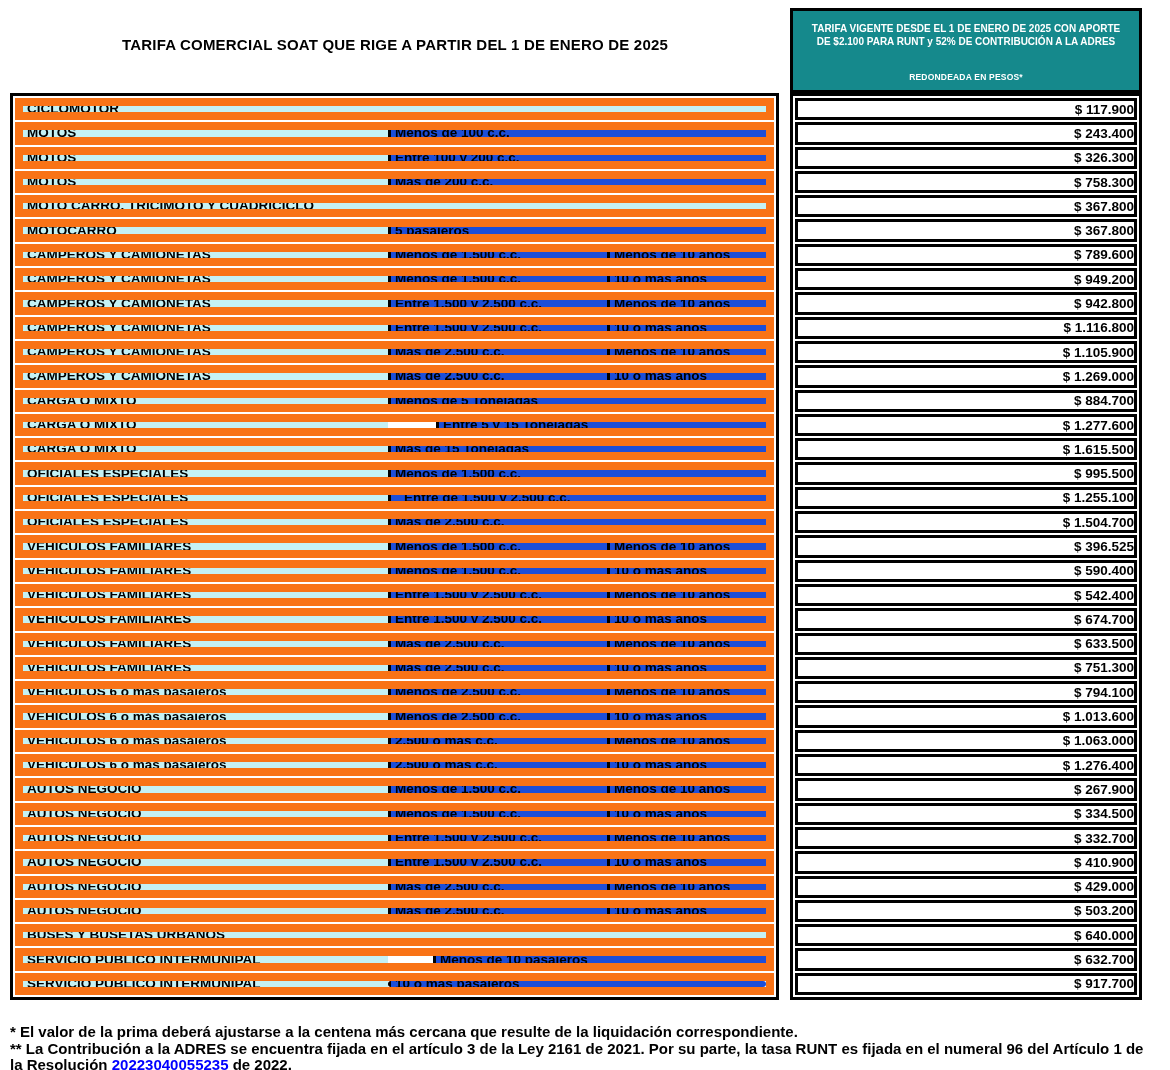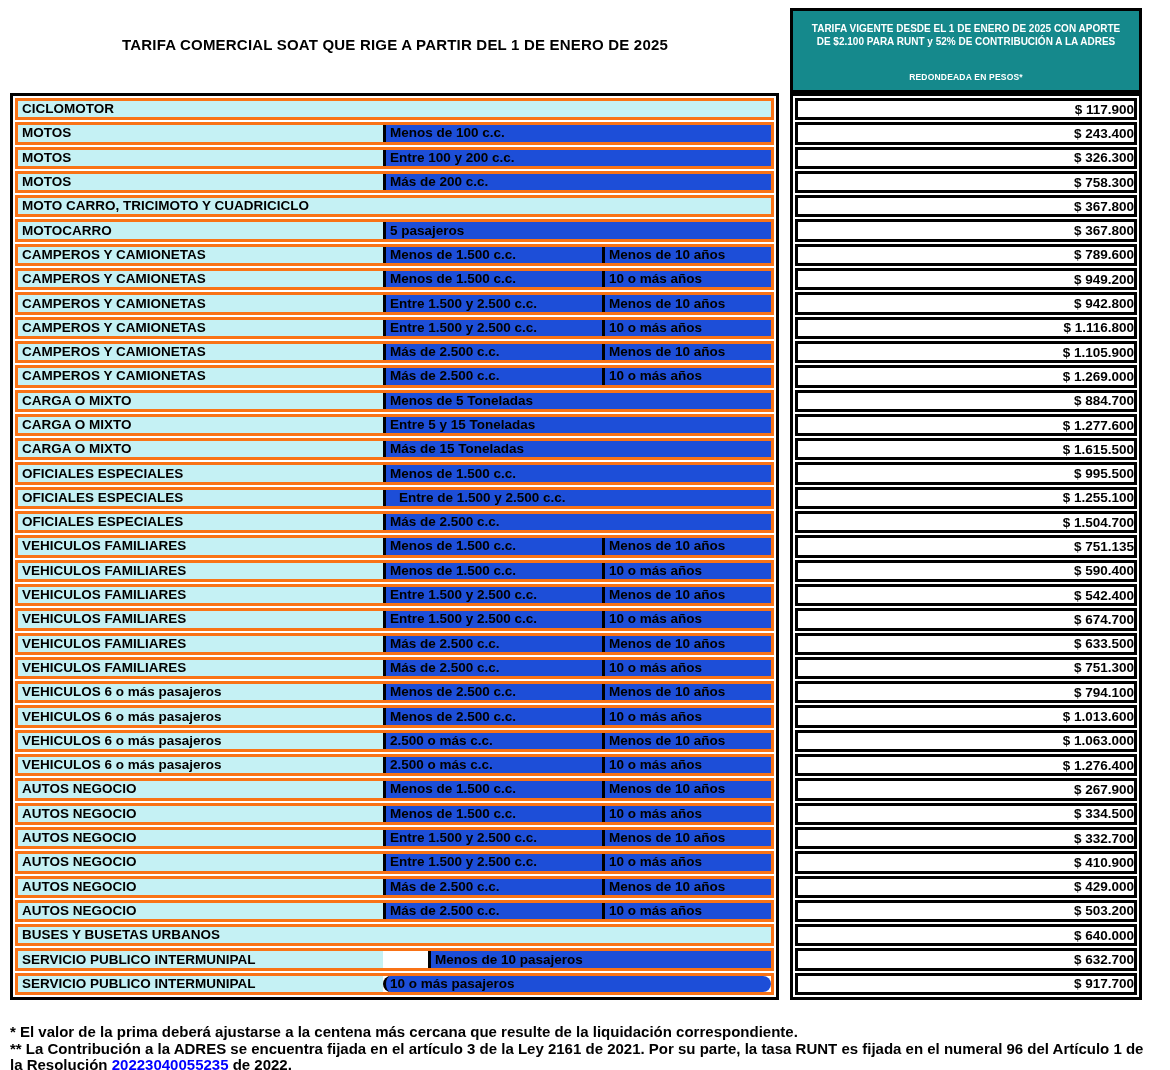--- a/index.html
+++ b/index.html
@@ -30,21 +30,21 @@
     position:absolute;left:10px;top:93px;width:769px;height:907px;
     border:3px solid #000;padding:2px;
     display:flex;flex-direction:column;gap:2px;background:#FFF;
   }
   .price-col{
     position:absolute;left:790px;top:93px;width:352px;height:907px;
     border:3px solid #000;padding:2px;
     display:flex;flex-direction:column;gap:2px;background:#FFF;
   }
   .trow{
-    flex:1;border:3px solid #f97316;display:flex;min-height:0;background:#FFF;
+    flex:1;border:8px solid #f97316;display:flex;min-height:0;background:#FFF;
   }
   .cell{
     display:flex;align-items:center;
     font-size:13.5px;line-height:14px;padding:0 4px;
     white-space:nowrap;overflow:hidden;
   }
   .cell.cat{background:var(--cyan);}
   .cell.spec,.cell.age{background:#1d4ed8;border-left:3px solid #000;}
   .prow{
     flex:1;border:3px solid #000;display:flex;align-items:center;
@@ -119,21 +119,21 @@
       <div class="cell cat" style="width: 365px;">CAMPEROS Y CAMIONETAS</div>
       <div class="cell spec" style="width: 219px;">Más de 2.500 c.c.</div>
       <div class="cell age" style="flex: 1 1 0%;">10 o más años</div>
     </div>
     <div class="trow">
       <div class="cell cat" style="width: 365px;">CARGA O MIXTO</div>
       <div class="cell spec" style="flex: 1 1 0%;">Menos de 5 Toneladas</div>
     </div>
     <div class="trow">
       <div class="cell cat" style="width: 365px;">CARGA O MIXTO</div>
-      <div class="cell spec" style="flex: 1 1 0%;">Entre 5 y 15 Toneladas</div>
+      <div class="cell spec" style="flex: 1 1 0%; margin-left: 48px;">Entre 5 y 15 Toneladas</div>
     </div>
     <div class="trow">
       <div class="cell cat" style="width: 365px;">CARGA O MIXTO</div>
       <div class="cell spec" style="flex: 1 1 0%;">Más de 15 Toneladas</div>
     </div>
     <div class="trow">
       <div class="cell cat" style="width: 365px;">OFICIALES ESPECIALES</div>
       <div class="cell spec" style="flex: 1 1 0%;">Menos de 1.500 c.c.</div>
     </div>
     <div class="trow">
@@ -248,21 +248,21 @@
     <div class="prow">$ 942.800</div>
     <div class="prow">$ 1.116.800</div>
     <div class="prow">$ 1.105.900</div>
     <div class="prow">$ 1.269.000</div>
     <div class="prow">$ 884.700</div>
     <div class="prow">$ 1.277.600</div>
     <div class="prow">$ 1.615.500</div>
     <div class="prow">$ 995.500</div>
     <div class="prow">$ 1.255.100</div>
     <div class="prow">$ 1.504.700</div>
-    <div class="prow">$ 751.135</div>
+    <div class="prow">$ 396.525</div>
     <div class="prow">$ 590.400</div>
     <div class="prow">$ 542.400</div>
     <div class="prow">$ 674.700</div>
     <div class="prow">$ 633.500</div>
     <div class="prow">$ 751.300</div>
     <div class="prow">$ 794.100</div>
     <div class="prow">$ 1.013.600</div>
     <div class="prow">$ 1.063.000</div>
     <div class="prow">$ 1.276.400</div>
     <div class="prow">$ 267.900</div>

